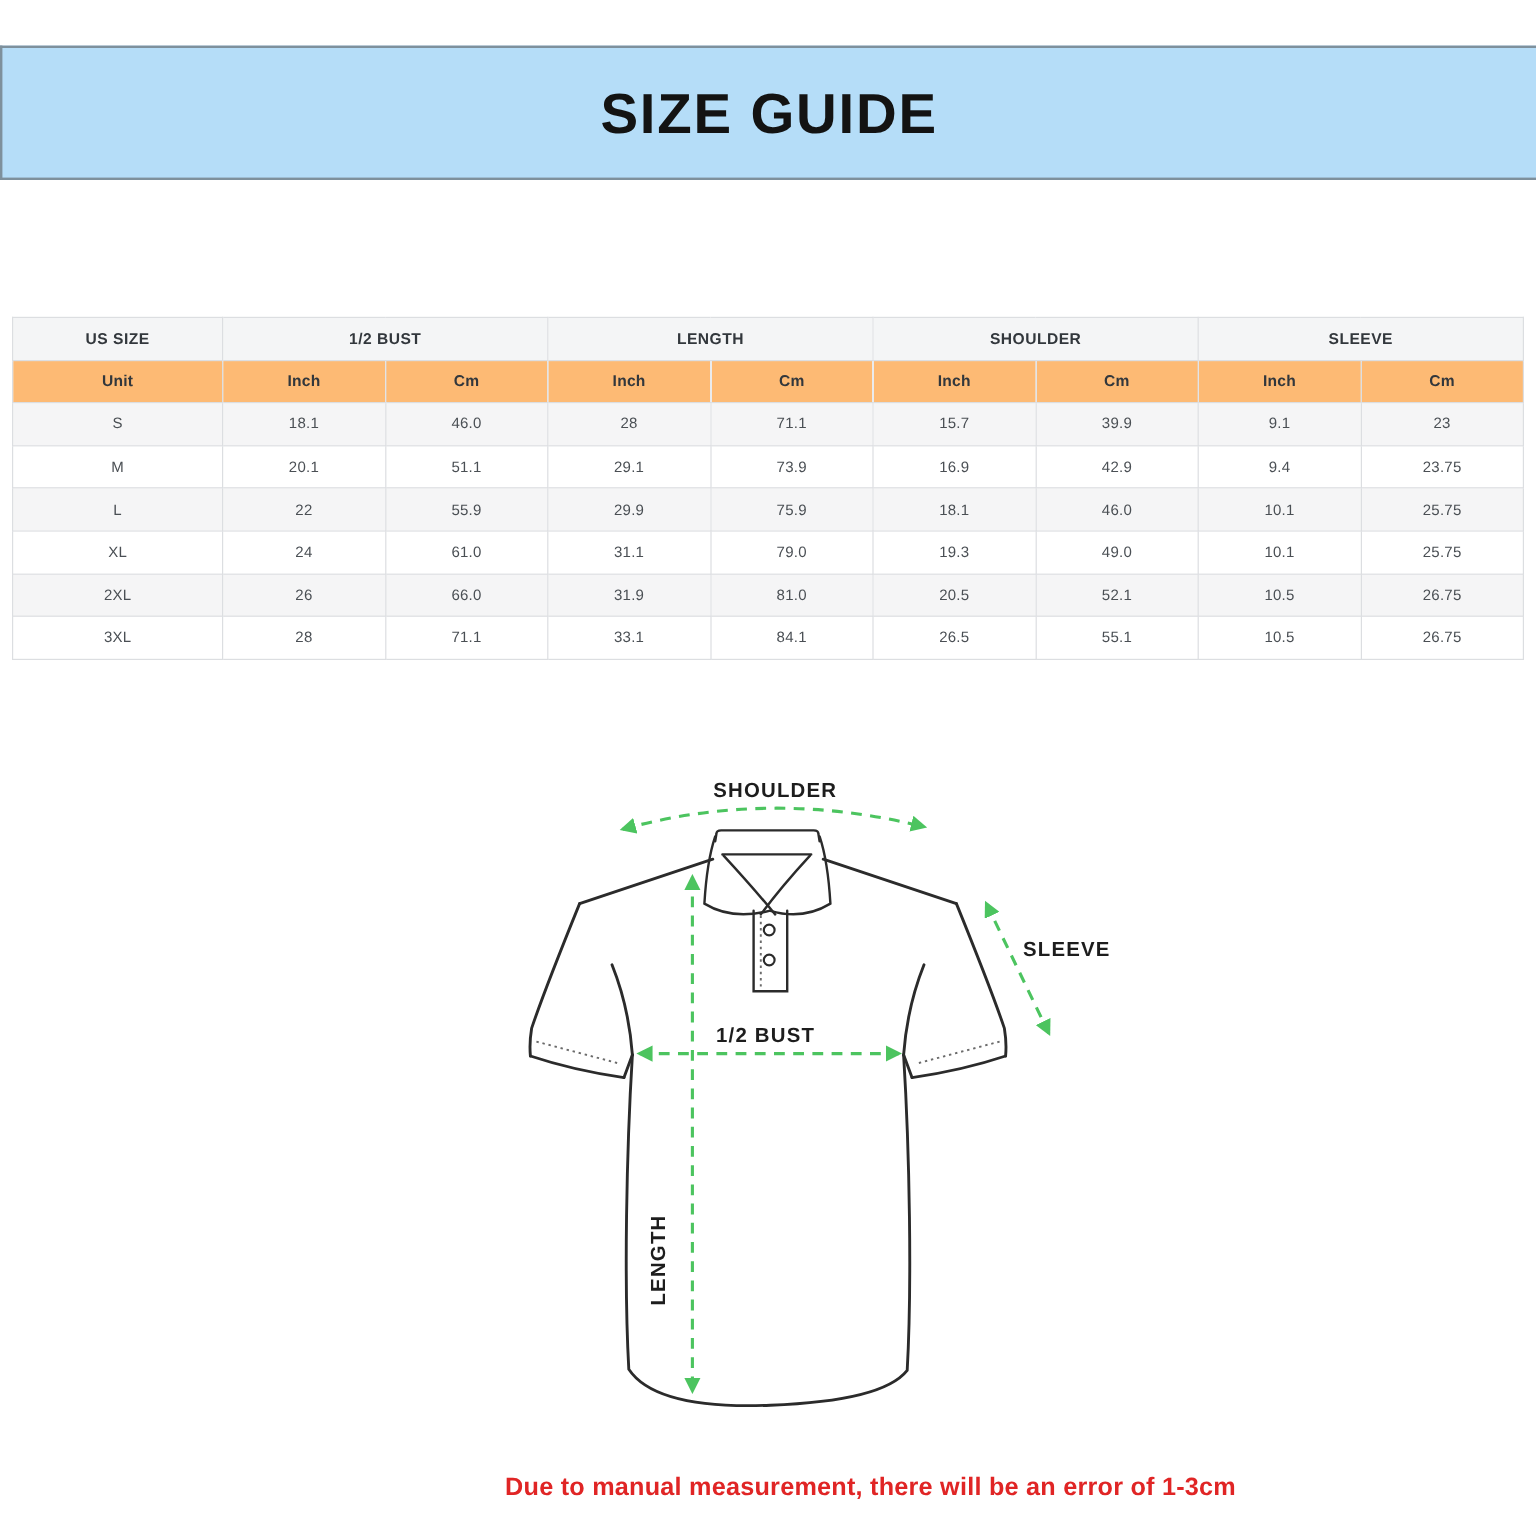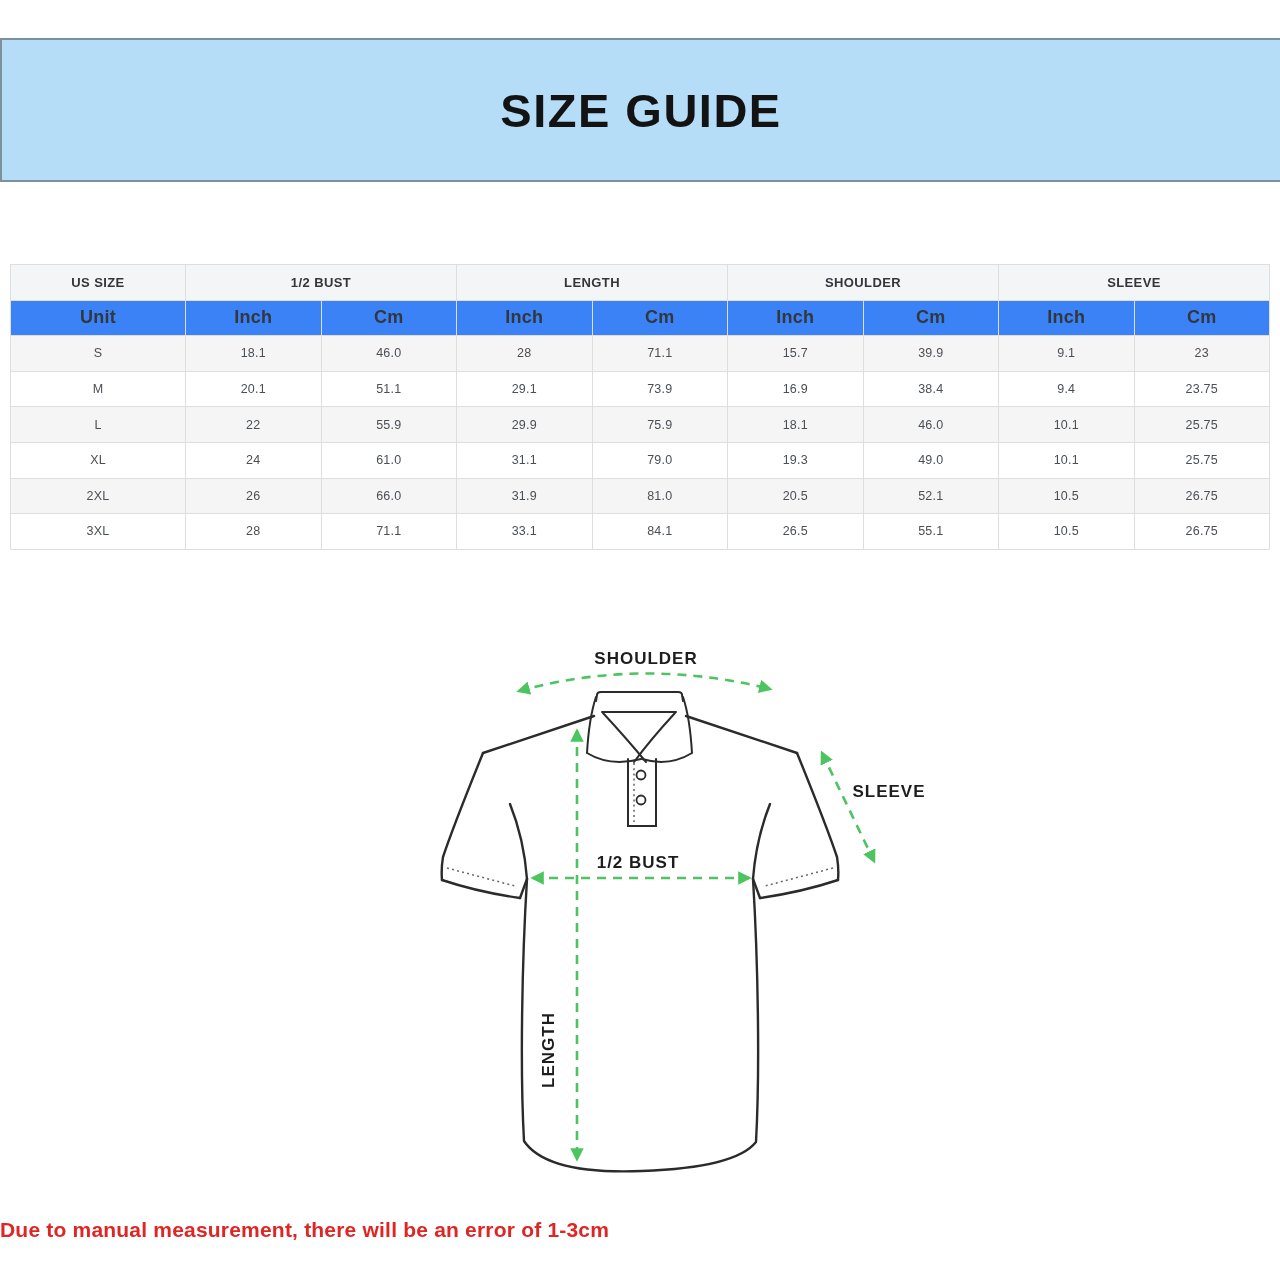--- a/index.html
+++ b/index.html
@@ -1,48 +1,48 @@
 <!DOCTYPE html>
 <html><head>
 <meta charset="utf-8">
 <style>
   html,body{margin:0;padding:0;background:#ffffff;}
   .page{position:relative;width:1280px;height:1280px;background:#ffffff;overflow:hidden;
         font-family:"Liberation Sans",sans-serif;}
 
   
-  .banner{position:absolute;top:38px;left:0;width:1280px;height:144px;box-sizing:border-box;
+  .banner{position:absolute;top:38px;left:0;width:1280px;height:112px;box-sizing:border-box;
           background:#b5ddf8;border:2px solid #7e909c;border-right:none;
           display:flex;align-items:center;justify-content:center;}
   .banner h1{margin:0;font-size:47px;font-weight:bold;letter-spacing:1.5px;color:#131313;}
 
   
   .table-wrap{position:absolute;top:264px;left:10px;width:1260px;}
   table{width:100%;border-collapse:collapse;table-layout:fixed;}
   th,td{border:1px solid #dcdee1;text-align:center;padding:0;height:34.6px;
         font-size:12.5px;letter-spacing:.2px;color:#3e4348;overflow:hidden;white-space:nowrap;}
   thead tr.group-row th{background:#f4f5f6;font-weight:bold;font-size:13px;letter-spacing:.4px;color:#32373c;}
-  thead tr.unit-row th{background:#3b82f6;font-weight:bold;font-size:18px;color:#32373c;}
+  thead tr.unit-row th{background:#fdba74;font-weight:bold;font-size:13px;color:#32373c;}
   tbody td{font-weight:normal;color:#4a4f54;}
   tbody tr:nth-child(odd){background:#f5f5f6;}
   tbody tr:nth-child(even){background:#ffffff;}
 
   
   .diagram{position:absolute;top:640px;left:370px;width:570px;height:560px;}
   .diagram svg{display:block;}
   .shirt{fill:none;stroke:#2b2b2b;stroke-width:2.4;stroke-linecap:round;stroke-linejoin:round;}
   .shirt-thin{fill:none;stroke:#2b2b2b;stroke-width:2;stroke-linecap:round;}
   .stitch{fill:none;stroke:#6b6b6b;stroke-width:1.6;stroke-dasharray:2 3.2;}
   .btn{fill:#ffffff;stroke:#2b2b2b;stroke-width:1.8;}
   .garrow{fill:none;stroke:#4cc45f;stroke-width:2.6;stroke-dasharray:9 7;}
   .dlabel{font-family:"Liberation Sans",sans-serif;font-size:17px;font-weight:bold;
           fill:#1d1d1d;letter-spacing:1px;}
 
   
-  .footnote{position:absolute;top:1218px;left:0;width:1020px;text-align:left;margin:0;
+  .footnote{position:absolute;top:1218px;left:0;width:1020px;text-align:right;margin:10px;
             font-size:21px;font-weight:bold;color:#e02525;letter-spacing:.2px;}
 </style>
 </head>
 <body>
 
 <div class="page">
 
   <header class="banner" style="background: rgb(181, 221, 248); border-color: rgb(126, 144, 156);">
     <h1>SIZE GUIDE</h1>
   </header>
@@ -92,21 +92,21 @@
             <td>9.1</td>
             <td>23</td>
           </tr>
           <tr>
             <td>M</td>
             <td>20.1</td>
             <td>51.1</td>
             <td>29.1</td>
             <td>73.9</td>
             <td>16.9</td>
-            <td>38.4</td>
+            <td>42.9</td>
             <td>9.4</td>
             <td>23.75</td>
           </tr>
           <tr>
             <td>L</td>
             <td>22</td>
             <td>55.9</td>
             <td>29.9</td>
             <td>75.9</td>
             <td>18.1</td>

